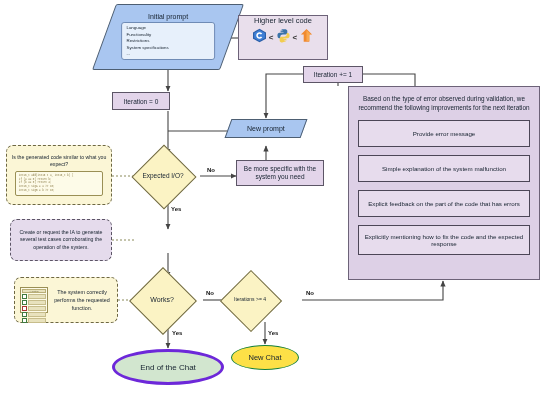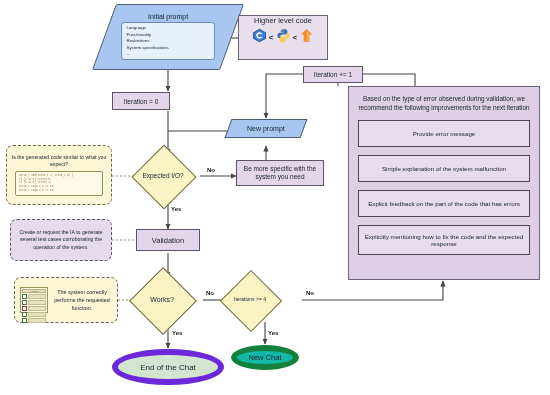--- a/index.html
+++ b/index.html
@@ -37,22 +37,22 @@
     transform:rotate(45deg);
   }
   .dec-label{
     position:absolute;left:0;top:0;width:100%;height:100%;
     display:flex;align-items:center;justify-content:center;
     text-align:center;line-height:1.05;
   }
   .term{
     border-radius:50%;
   }
-  .term-green{background:#d2e6cf;border:6px solid #6d28d9;}
-  .term-red{background:#14b8a6;border:6px solid #15803d;}
+  .term-green{background:#d2e6cf;border:3px solid #6d28d9;}
+  .term-red{background:#fde047;border:1px solid #15803d;}
 
   .note{
     position:absolute;box-sizing:border-box;border-radius:7px;
     border:1px dashed #6d6743;
     display:flex;flex-direction:column;align-items:center;justify-content:center;
     text-align:center;padding:3px 4px;
   }
   .note-yellow{background:#fbf6d6;}
   .note-purple{background:#e5dbec;border-color:#5c5566;}
 
@@ -201,23 +201,20 @@
 
   <div class="dec-wrap" style="left:141px;top:154px;width:44px;height:44px;">
     <div class="dec"></div>
     <div class="dec-label" style="font-size:6.5px;color:#16222f;">Expected I/O?</div>
   </div>
 
   <div class="node proc" style="left:236px;top:160px;width:88px;height:26px;padding:0 3px;">
     <span style="font-size:6.5px;color:#16222f;line-height:1.2;">Be more specific with the system you need</span>
   </div>
 
-  <div class="node proc" style="left:136px;top:229px;width:64px;height:22px;">
-    <span style="font-size:7.5px;color:#16222f;">Validation</span>
-  </div>
 
   <div class="dec-wrap" style="left:139px;top:277px;width:46px;height:46px;">
     <div class="dec"></div>
     <div class="dec-label" style="font-size:7px;color:#16222f;">Works?</div>
   </div>
 
   <div class="dec-wrap" style="left:229px;top:279px;width:42px;height:42px;">
     <div class="dec"></div>
     <div class="dec-label" style="font-size:5px;color:#16222f;">Iterations &gt;= 4</div>
   </div>

